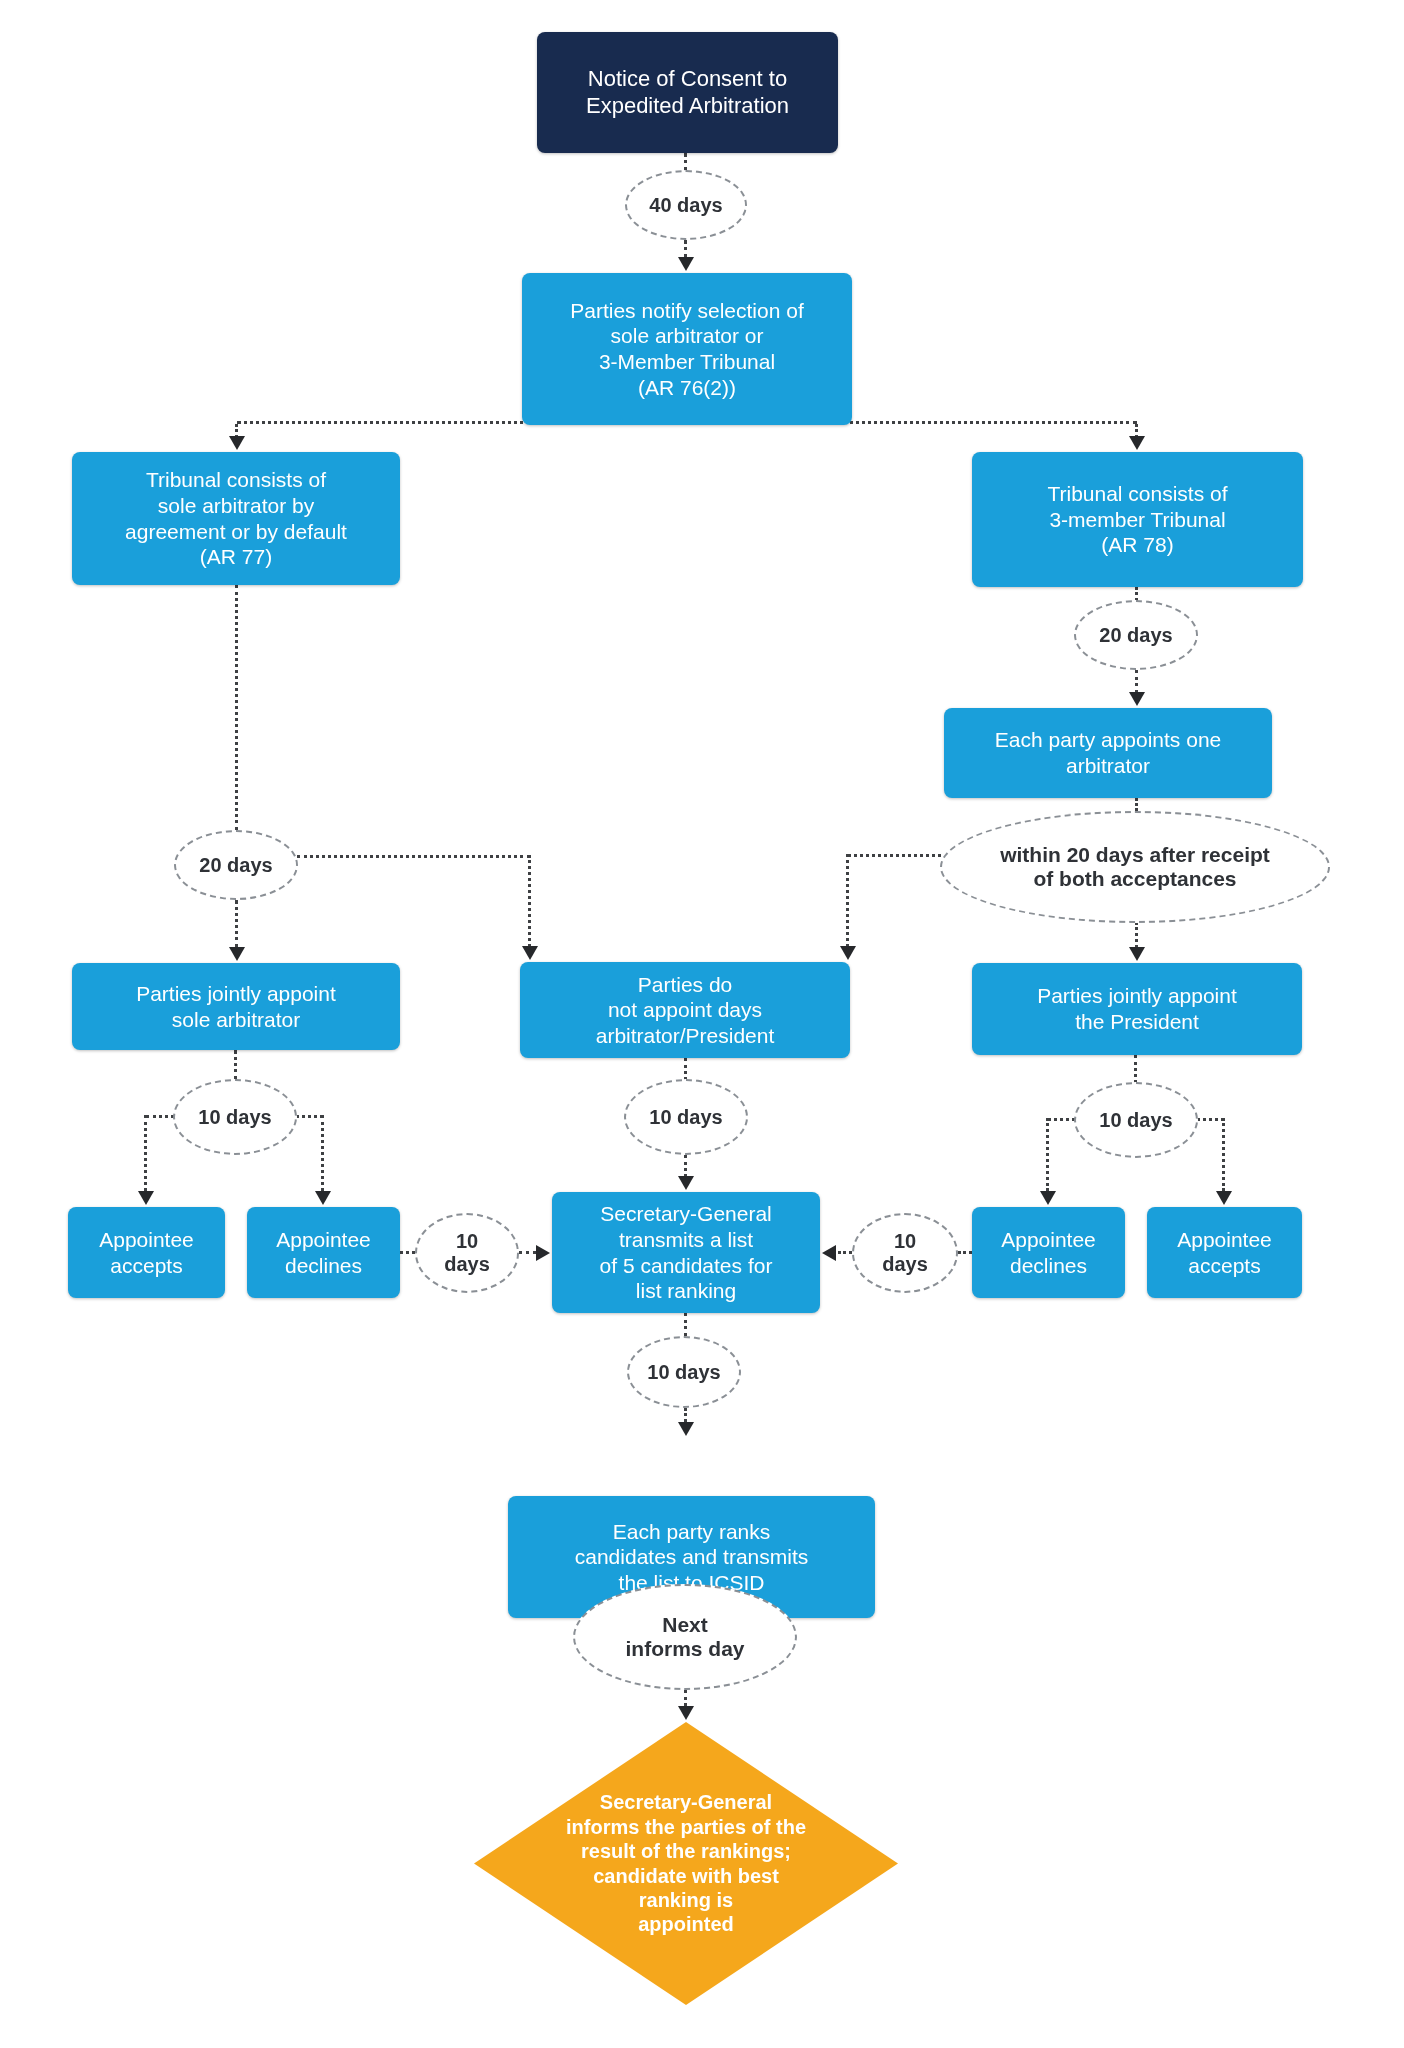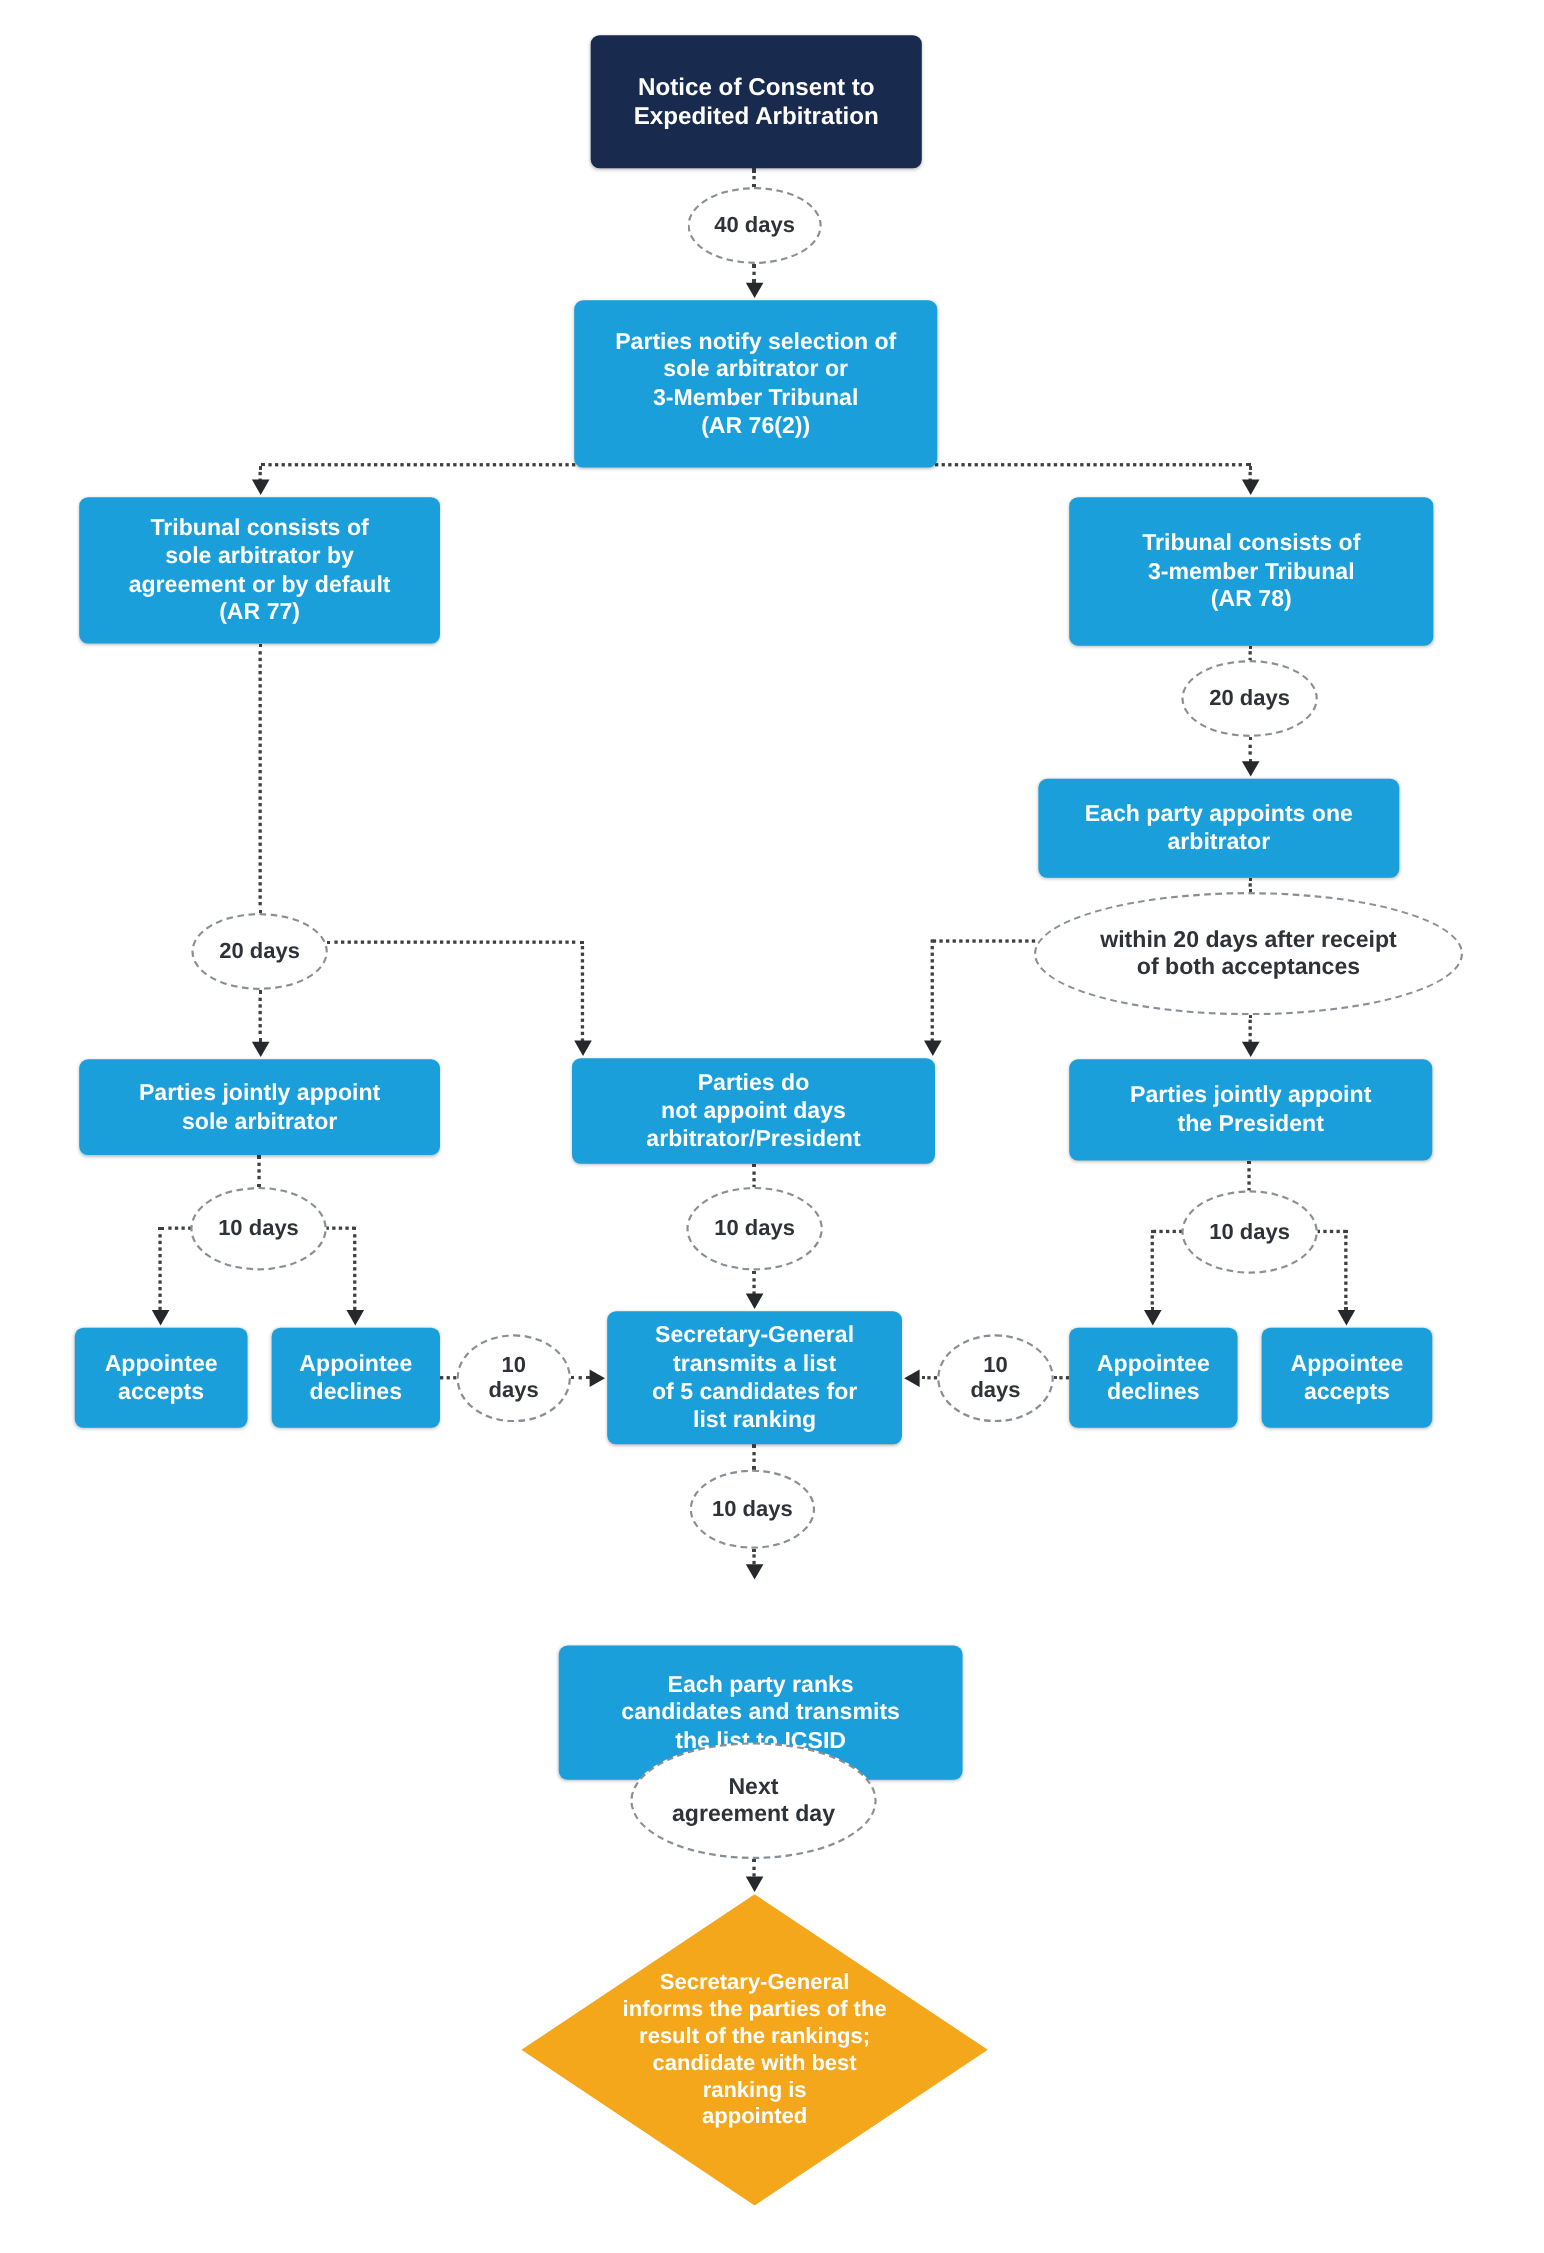--- a/index.html
+++ b/index.html
@@ -1,18 +1,18 @@
 <!DOCTYPE html>
 <html><head>
 <meta charset="utf-8">
 <style>
   html,body{margin:0;padding:0;background:#ffffff;}
   .canvas{position:relative;width:1404px;height:2048px;background:#ffffff;overflow:hidden;
           font-family:"Liberation Sans", sans-serif;}
-  .box{position:absolute;background:#1A9FDA;color:#ffffff;font-weight:bold;font-size:21px;
+  .box{position:absolute;background:#1A9FDA;color:#ffffff;font-weight:normal;font-size:21px;
        line-height:1.22;display:flex;align-items:center;justify-content:center;text-align:center;
        border-radius:8px;white-space:pre-line;padding:14px;box-sizing:border-box;
        box-shadow:0 1px 3px rgba(0,0,0,.25);}
   .navy{background:#182B4F;}
   .ell{position:absolute;background:#ffffff;border:2px dashed #8A8F95;border-radius:50%;
        color:#2F3237;font-weight:bold;font-size:20px;line-height:1.15;display:flex;
        align-items:center;justify-content:center;text-align:center;white-space:pre-line;
        box-sizing:border-box;}
   .diamond{position:absolute;background:#F5A71C;clip-path:polygon(50% 0,100% 50%,50% 100%,0 50%);
        color:#ffffff;font-weight:bold;font-size:20px;line-height:1.22;display:flex;
@@ -130,21 +130,21 @@
   <div class="ell" style="left:174px;top:830px;width:124px;height:70px">20 days</div>
   <div class="ell" style="left:173px;top:1079px;width:124px;height:76px">10 days</div>
   <div class="ell" style="left:624px;top:1079px;width:124px;height:76px">10 days</div>
   <div class="ell" style="left:1074px;top:1082px;width:124px;height:76px">10 days</div>
   <div class="ell" style="left:415px;top:1213px;width:104px;height:80px">10
 days</div>
   <div class="ell" style="left:852px;top:1213px;width:106px;height:80px">10
 days</div>
   <div class="ell" style="left:627px;top:1336px;width:114px;height:72px">10 days</div>
   <div class="ell" style="left:573px;top:1584px;width:224px;height:106px;font-size:21px">Next
-agreement day</div>
+informs day</div>
 
   <div class="diamond" style="left:474px;top:1722px;width:424px;height:283px">Secretary-General
 informs the parties of the
 result of the rankings;
 candidate with best
 ranking is
 appointed</div>
 
 </div>
 

